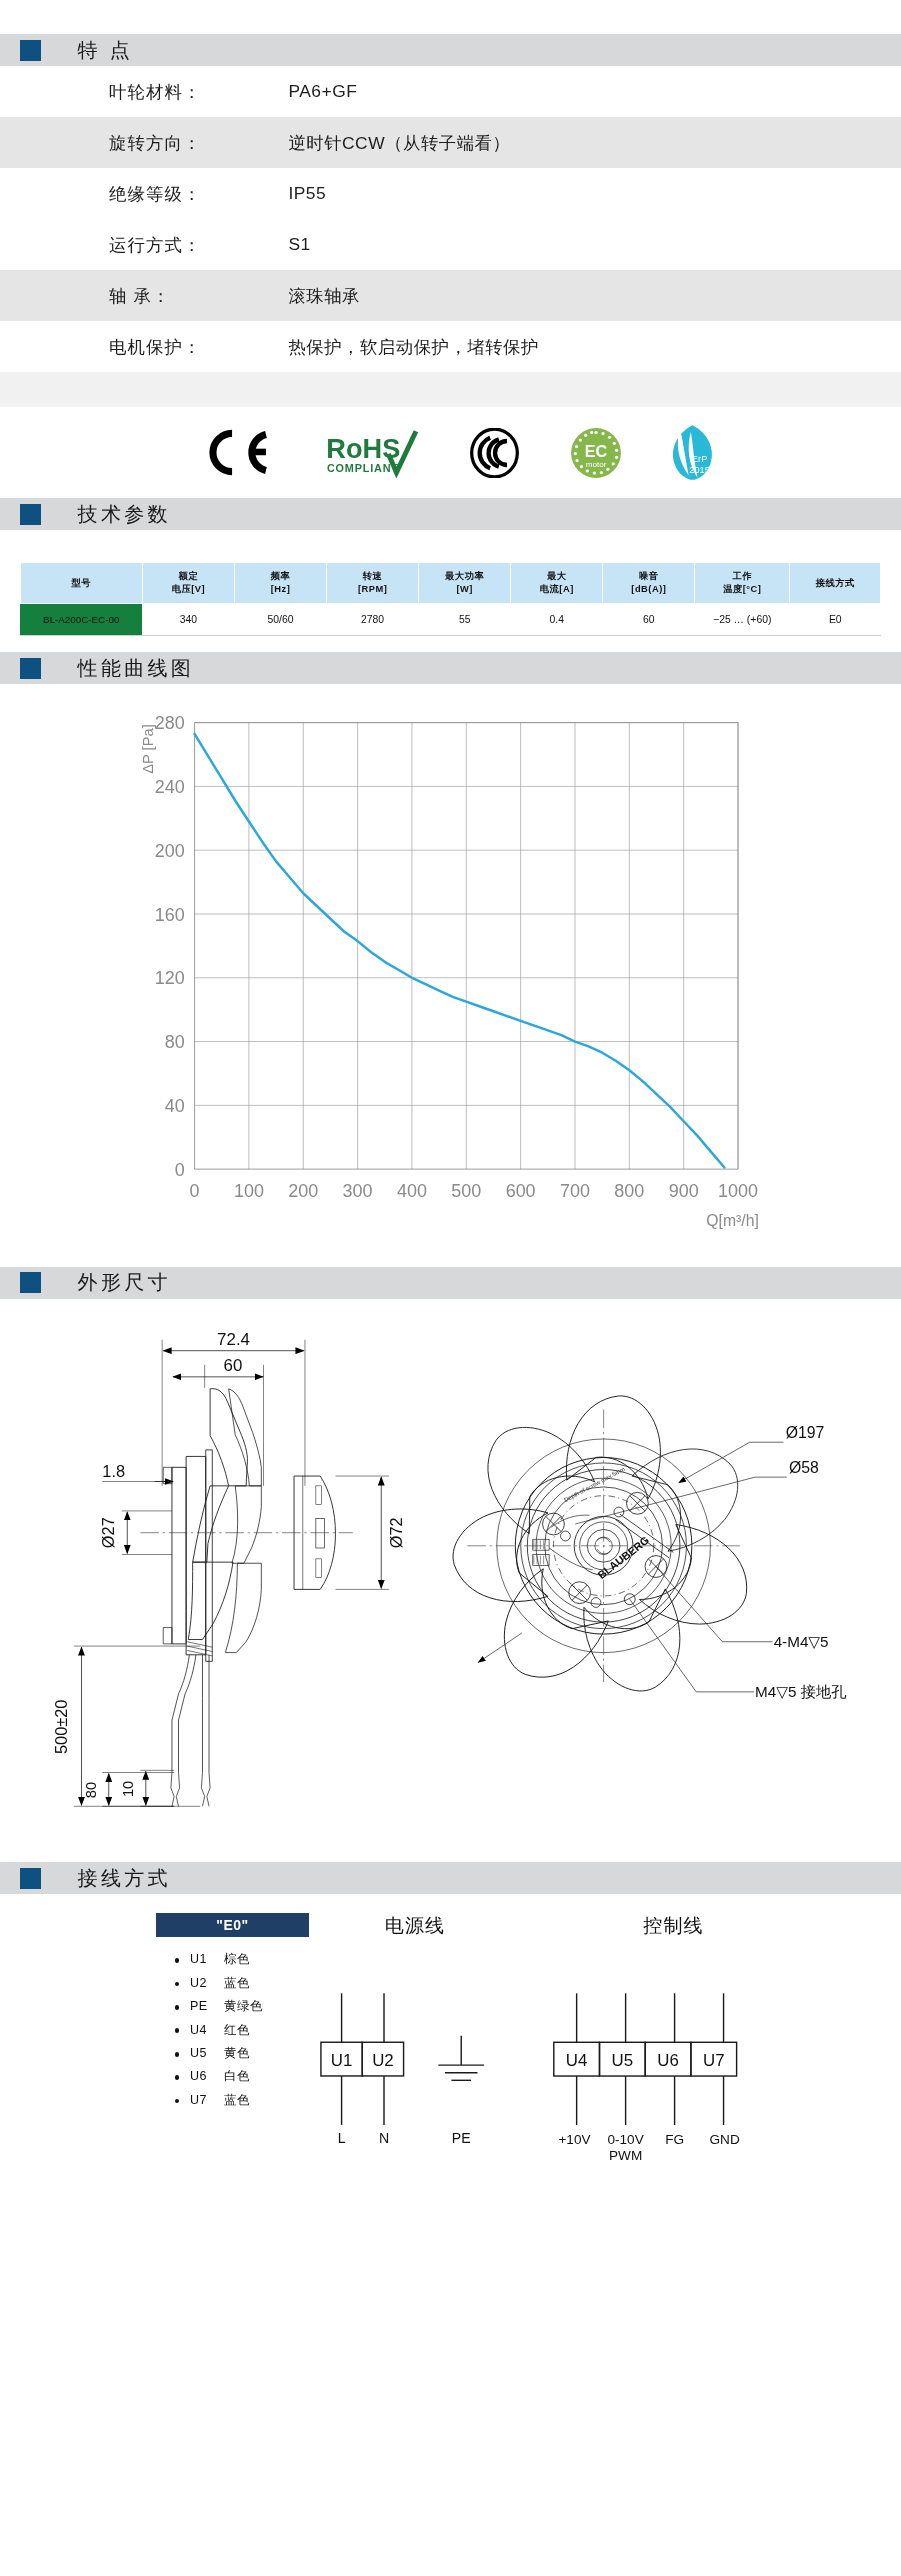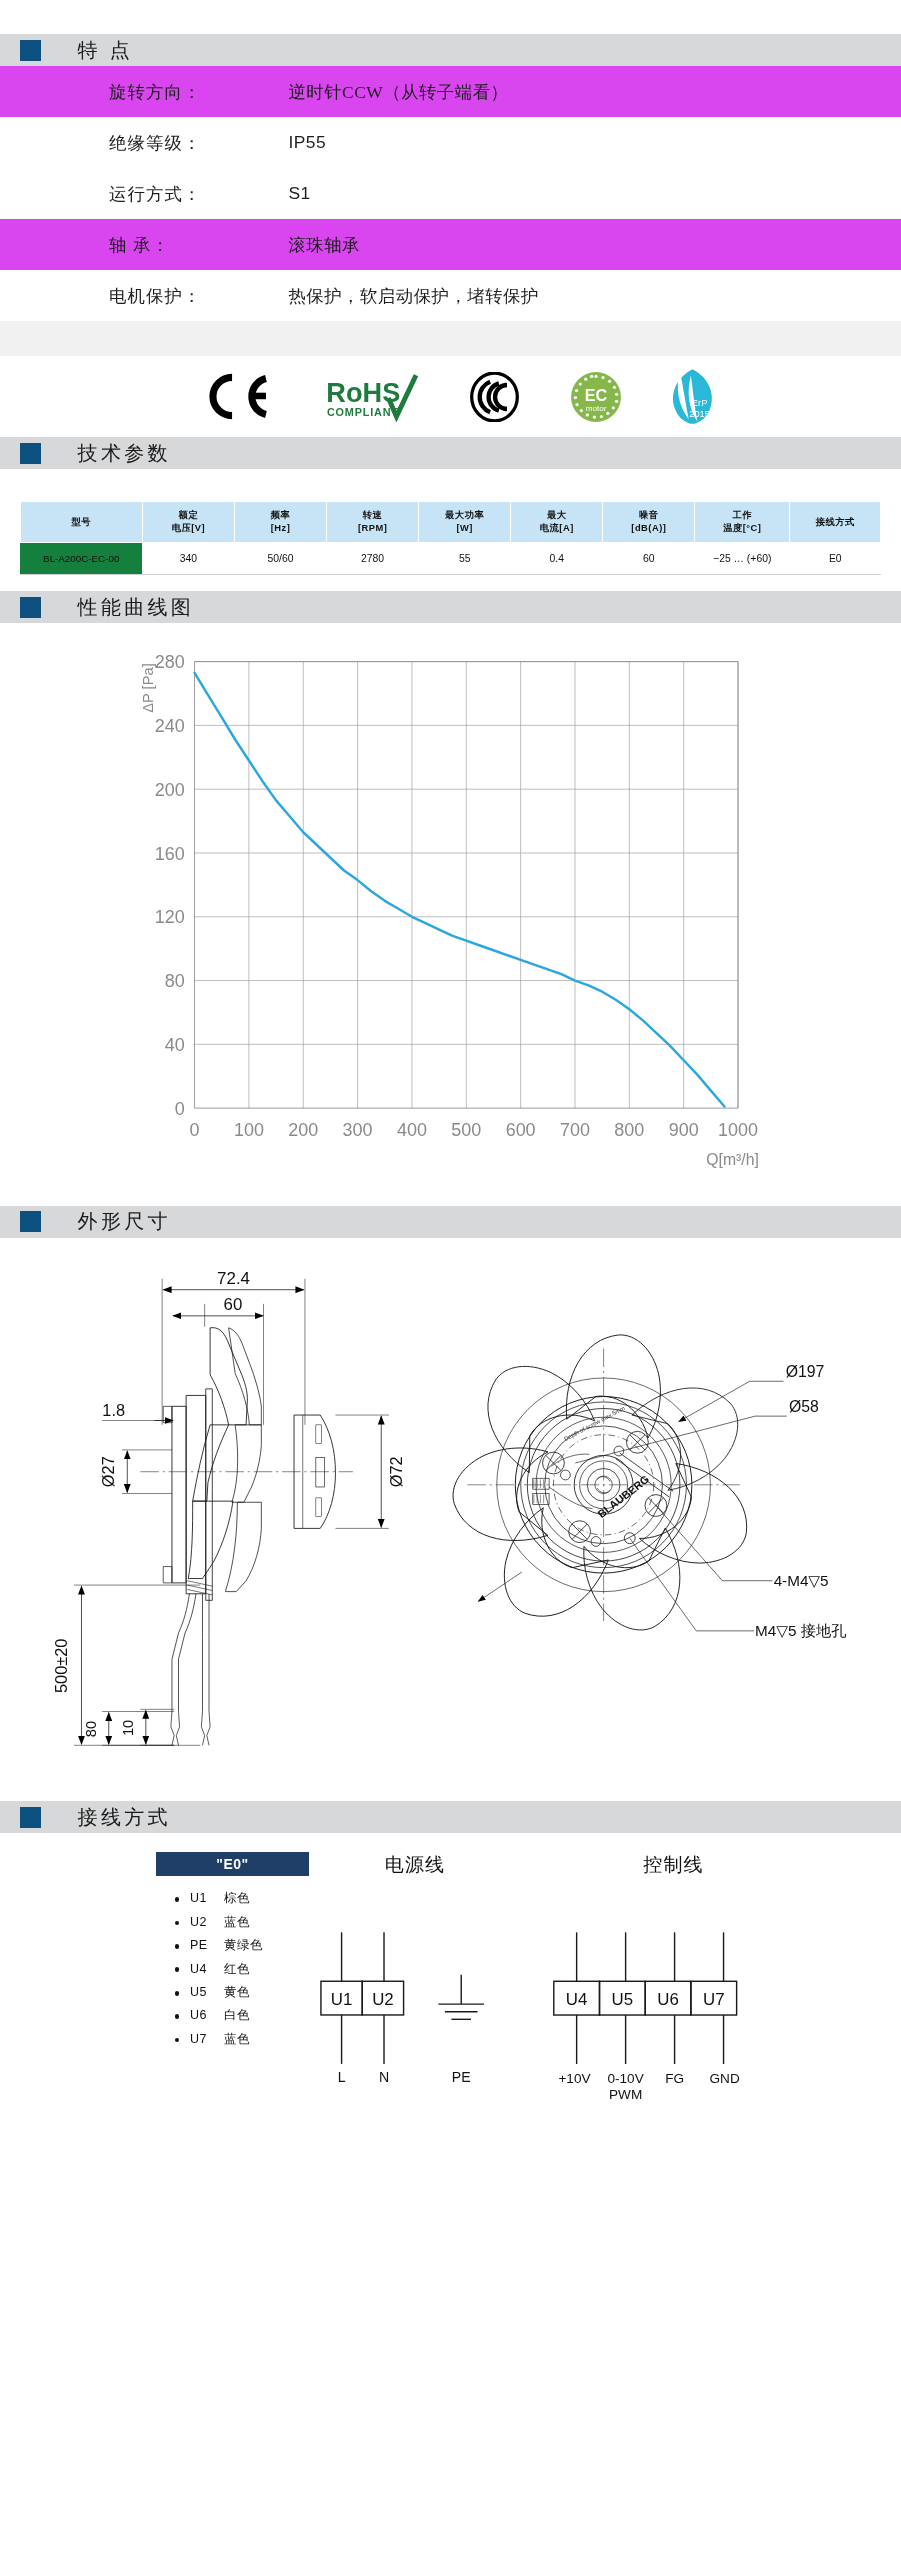--- a/index.html
+++ b/index.html
@@ -26,33 +26,33 @@
   .section-bar .title {
     margin-left: 37px;
     font-size: 20px;
     color: #1a1a1a;
     letter-spacing: 3.3px;
   }
 
   
   .feat-table { width: 100%; border-collapse: collapse; }
   .feat-table tr { height: 51px; }
-  .feat-table tr.alt { background: #d946ef; font-family: Liberation Serif, serif; }
+  .feat-table tr.alt { background: #e5e5e5; }
   .feat-table td {
     font-size: 17.4px;
     color: #1d1d1d;
     vertical-align: middle;
   }
   .feat-table td.k { width: 283px; padding-left: 109px; letter-spacing: 1.1px; }
   .feat-table td.v { padding-left: 5.4px; letter-spacing: 0.5px; }
   .feat-spacer { height: 35px; background: #f1f1f1; }
 
   
   .certs {
-    height: 81px;
+    height: 91px;
     display: flex;
     align-items: center;
     justify-content: center;
     gap: 47px;
     padding-left: 22px;
   }
   .cert { display: flex; align-items: center; justify-content: center; }
 
   
   .tech-wrap { padding: 32px 19.6px 16.3px 19.6px; }
@@ -130,20 +130,24 @@
 </head>
 <body>
 
 <div class="section-bar" style="margin-top:34px;">
   <div class="sq"></div>
   <div class="title">特 点</div>
 </div>
 
 <table class="feat-table">
   <tbody>
+      <tr>
+    <td class="k">叶轮材料：</td>
+    <td class="v">PA6+GF</td>
+  </tr>
   <tr class="alt">
     <td class="k">旋转方向：</td>
     <td class="v">逆时针CCW（从转子端看）</td>
   </tr>
   <tr>
     <td class="k">绝缘等级：</td>
     <td class="v">IP55</td>
   </tr>
   <tr>
     <td class="k">运行方式：</td>

